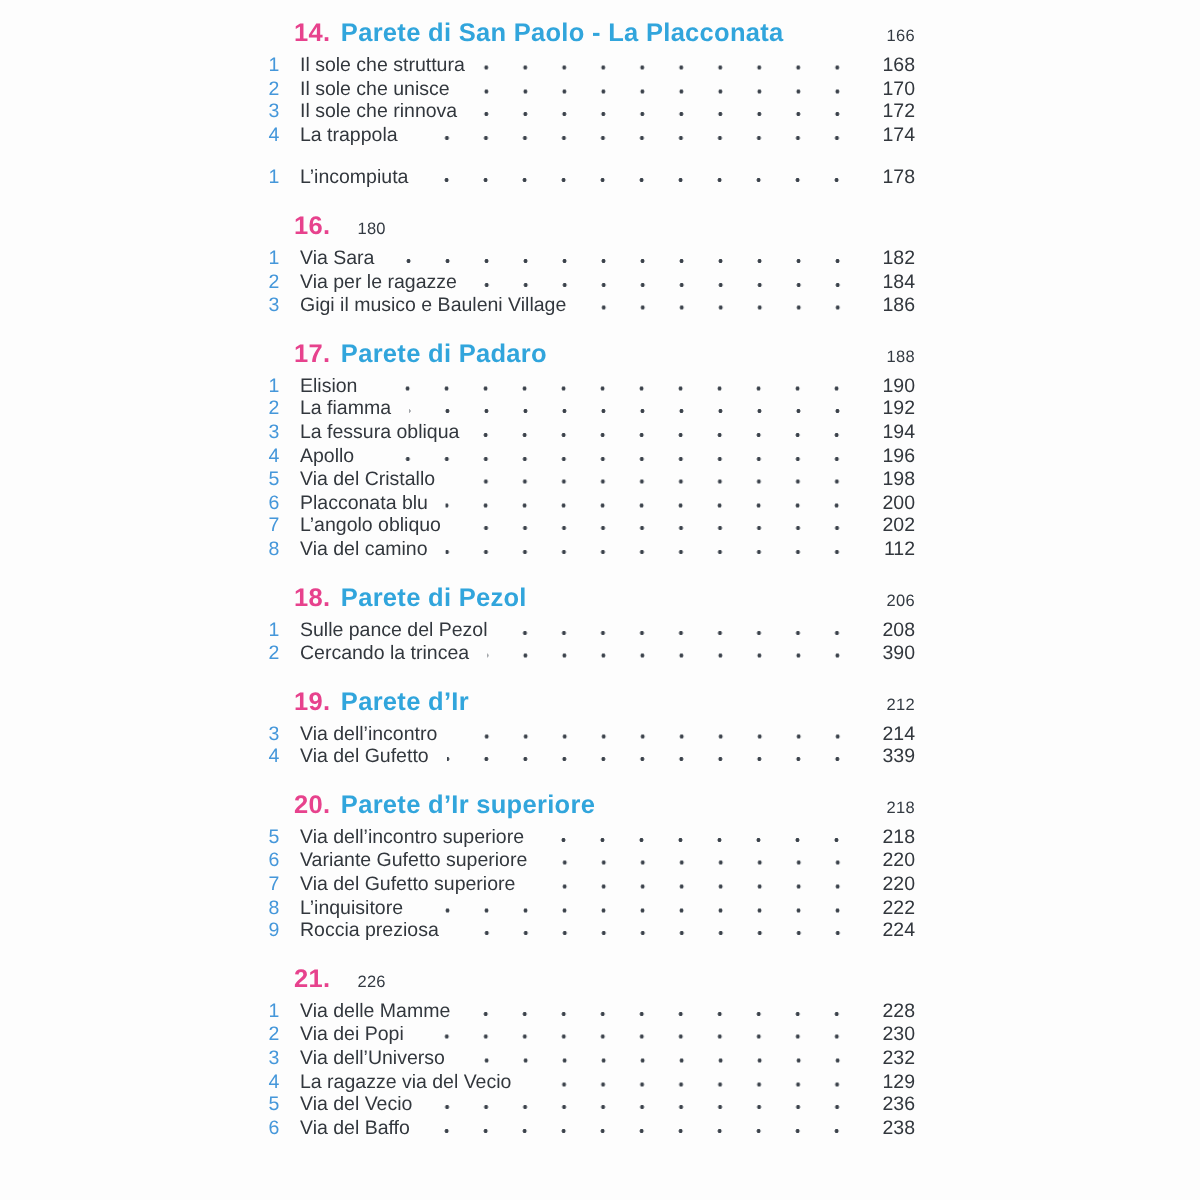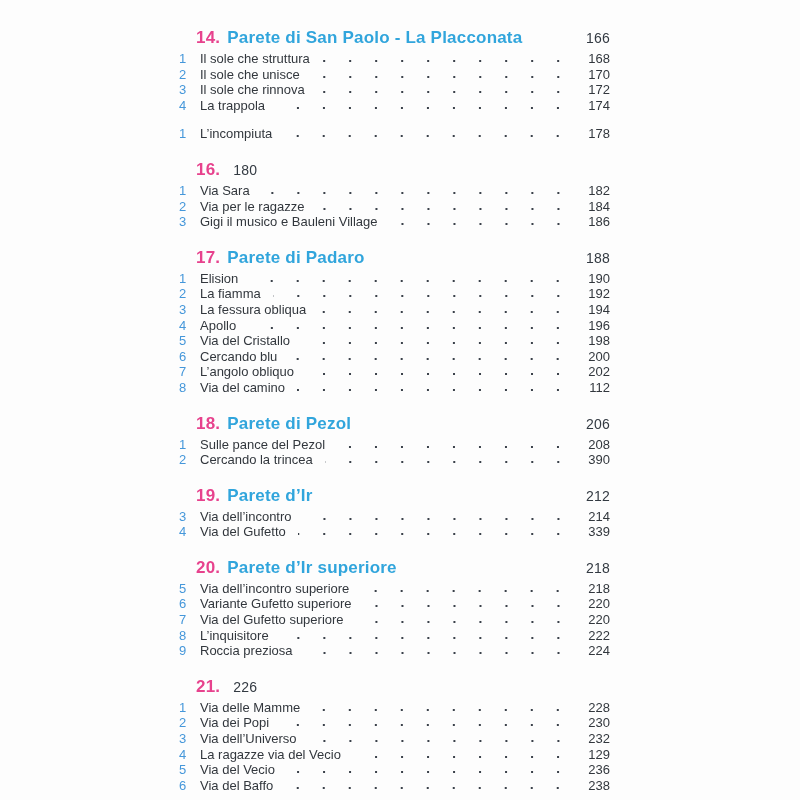--- a/index.html
+++ b/index.html
@@ -27,27 +27,26 @@
   .section-row {
     display: flex;
     align-items: baseline;
     height: 23px;
     line-height: 23px;
     margin-bottom: 2px;
     padding-left: 24px;
     font-size: 17px;
     font-weight: 700;
     letter-spacing: 0.2px;
-    margin-top: 16px;
   }
   .sec-num   { color: #e7428d; margin-right: 7px; white-space: nowrap; }
   .sec-title { color: #31a5dc; flex: 1 1 auto; white-space: nowrap; overflow: hidden; }
   .sec-page  {
     color: #333a42;
-    font-size: 14px;
+    font-size: 11px;
     font-weight: 400;
     min-width: 30px;
     text-align: right;
   }
 
   .item-row {
     display: flex;
     align-items: baseline;
     height: 15.6px;
     line-height: 15.6px;
@@ -195,21 +194,21 @@
 
   <div class="item-row">
     <span class="item-num">5</span>
     <span class="item-title">Via del Cristallo</span>
     <span class="leader"></span>
     <span class="item-page">198</span>
   </div>
 
   <div class="item-row">
     <span class="item-num">6</span>
-    <span class="item-title">Cercando blu</span>
+    <span class="item-title">Placconata blu</span>
     <span class="leader"></span>
     <span class="item-page">200</span>
   </div>
 
   <div class="item-row">
     <span class="item-num">7</span>
     <span class="item-title">L’angolo obliquo</span>
     <span class="leader"></span>
     <span class="item-page">202</span>
   </div>

